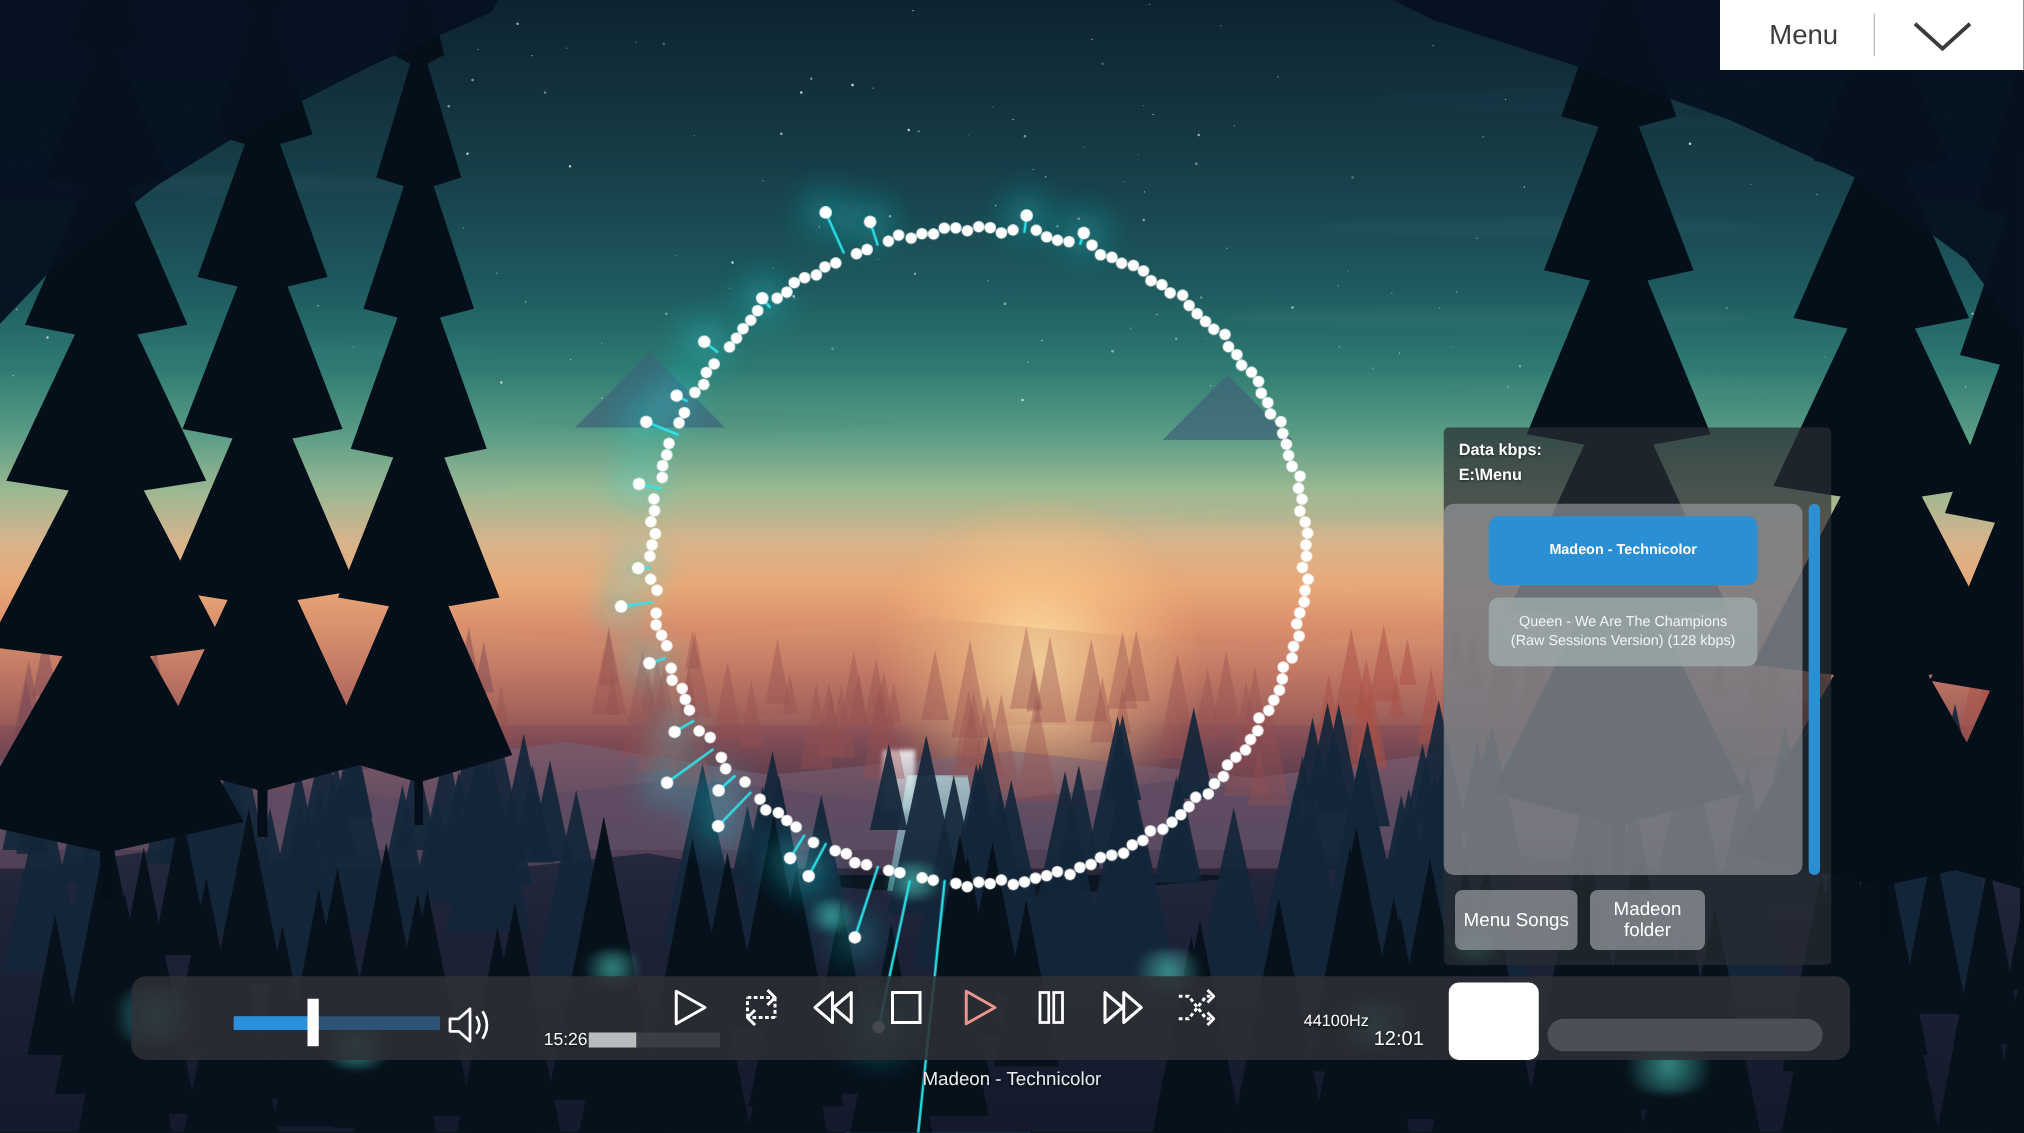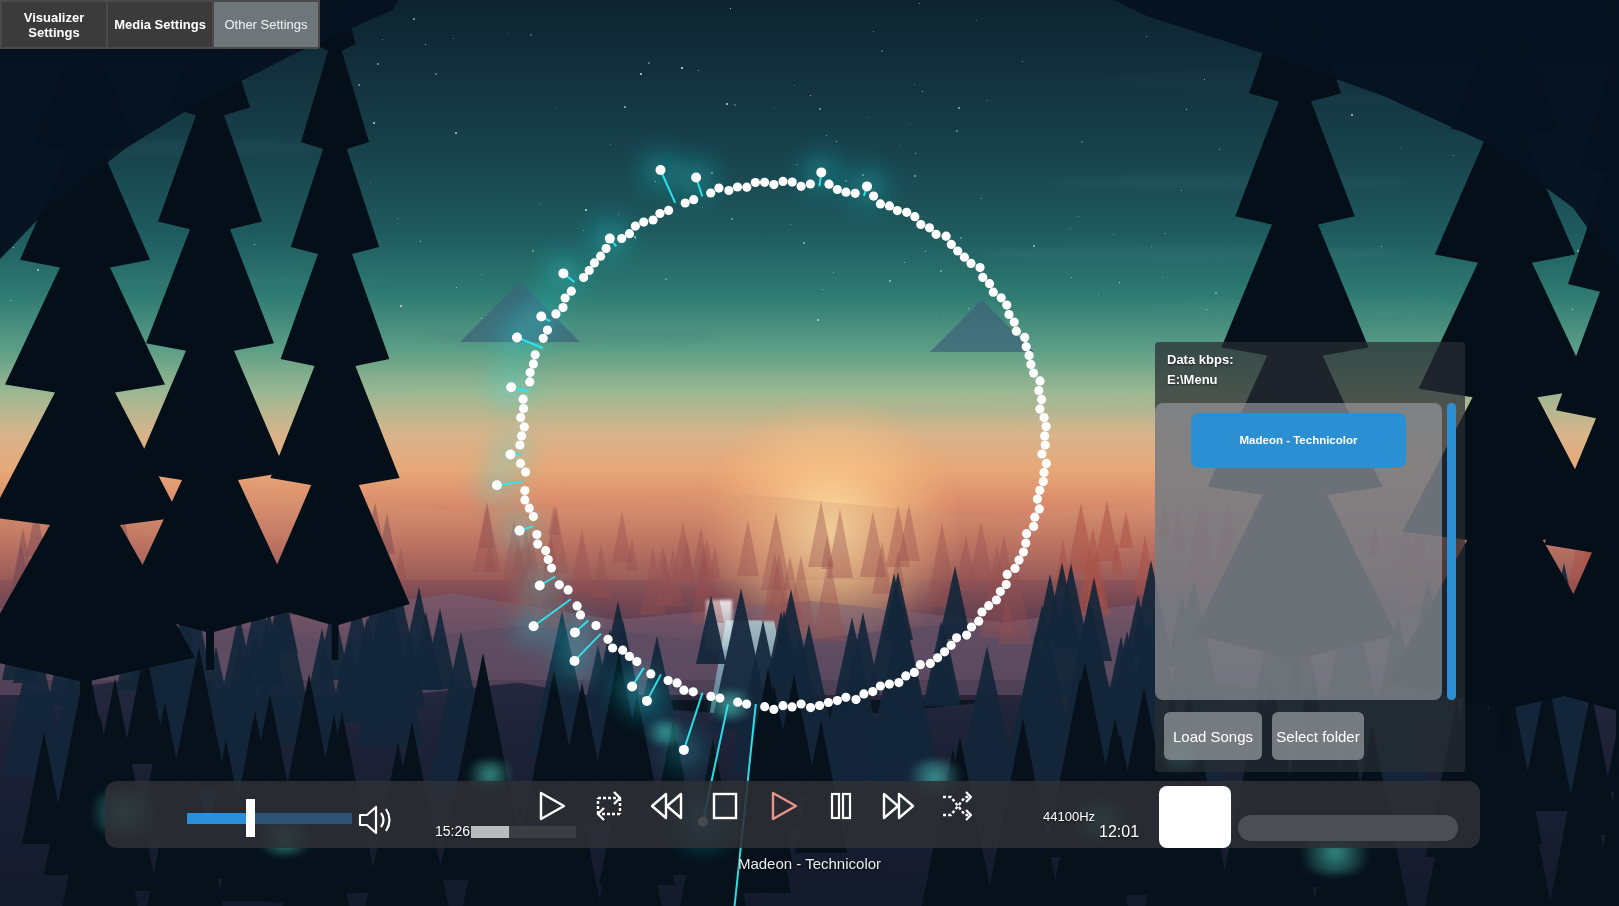--- a/index.html
+++ b/index.html
@@ -1009,54 +1009,52 @@
         <circle cx="718.9" cy="188.1" r="4.6" fill="#ffffff"></circle>
         <circle cx="728.9" cy="190.5" r="4.6" fill="#ffffff"></circle>
         <circle cx="737.5" cy="187.0" r="4.6" fill="#ffffff"></circle>
         <circle cx="746.8" cy="187.2" r="4.6" fill="#ffffff"></circle>
         <circle cx="755.4" cy="182.5" r="4.6" fill="#ffffff"></circle>
         <circle cx="764.6" cy="182.3" r="4.6" fill="#ffffff"></circle>
         <circle cx="773.9" cy="184.6" r="4.6" fill="#ffffff"></circle>
       </g>
     </svg>
 
-  <div class="tabbar">
-    <button class="tab">
-        <span>Visualizer
-Settings</span>
-      </button>
-    <button class="tab">
-        <span>Media
-Settings</span>
-      </button>
-    <button class="tab active">
-        <span>Other
-Settings</span>
-      </button>
+
+  <div class="menubox">
+    <span class="menu-label">Menu</span>
+    <span class="menu-div"></span>
+    <span class="menu-chev">
+      <svg width="52" height="30" viewBox="0 0 52 30">
+          <polyline points="4,6 26,26 48,6" fill="none" stroke="#3b3b3b" stroke-width="3"></polyline>
+        </svg>
+    </span>
   </div>
-
 
   <div class="rightpanel">
     <div class="datapath">
       <div>Data kbps:</div>
       <div>E:\Menu</div>
     </div>
 
     <div class="listbox">
       <div class="songitem selected" style="top:10px; height:55px;">
         <span>Madeon - Technicolor</span>
       </div>
+      <div class="songitem normal" style="top:75px; height:55px;">
+        <span>Queen - We Are The Champions (Raw Sessions Version) (128  kbps)</span>
+      </div>
     </div>
 
     <div class="scrolltrack">
       <div class="scrollthumb"></div>
     </div>
 
-    <button class="panelbtn load">Load Songs</button>
-    <button class="panelbtn folder">Select folder</button>
+    <button class="panelbtn load">Menu Songs</button>
+    <button class="panelbtn folder">Madeon folder</button>
   </div>
 
   <div class="playerbar">
 
     <div class="volslider">
       <div class="voltrack"></div>
       <div class="volfill"></div>
       <div class="volhandle"></div>
     </div>
 

